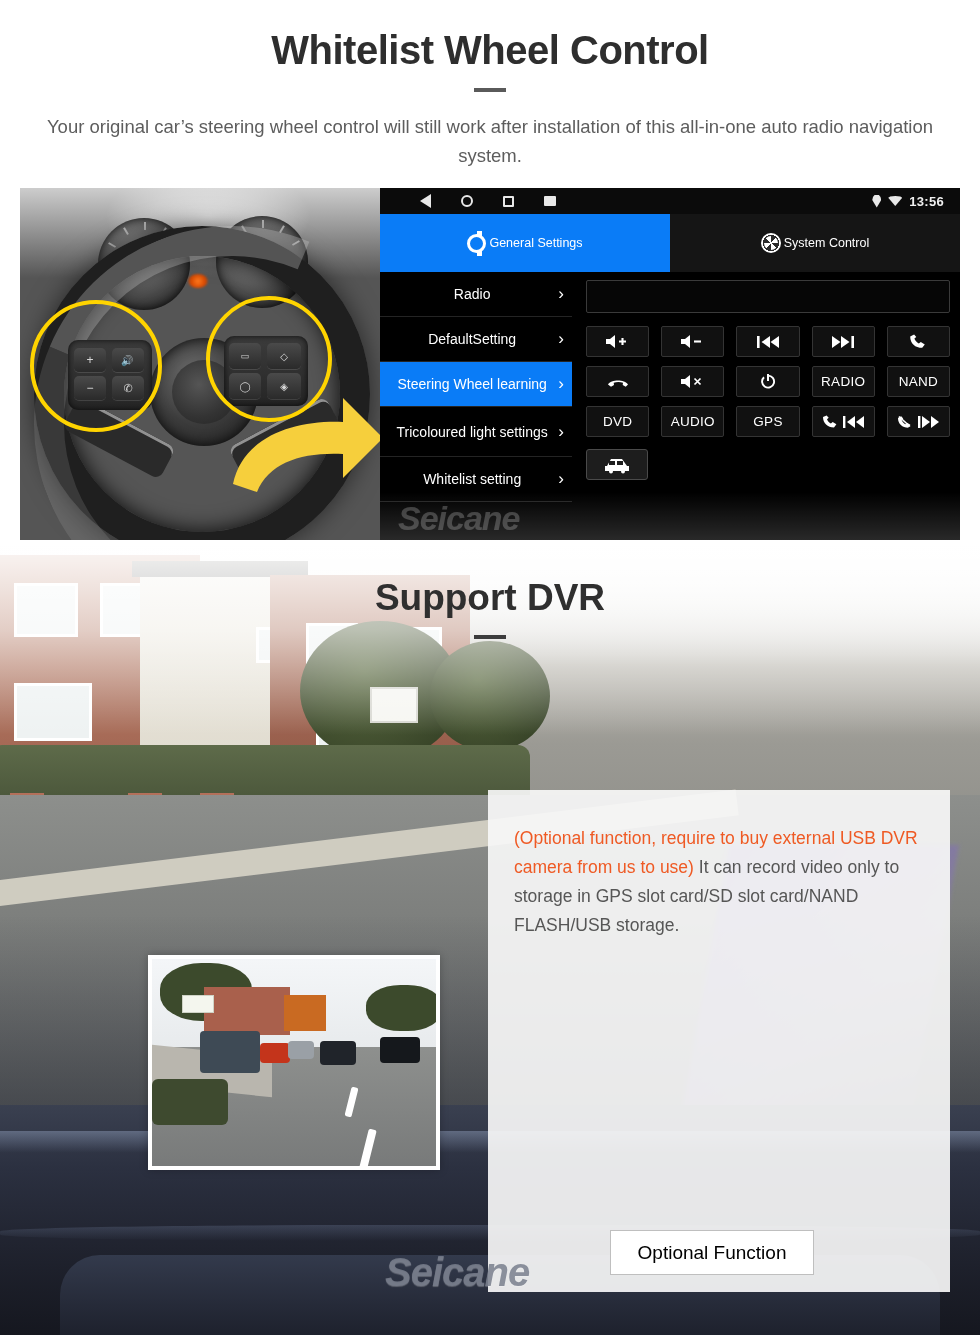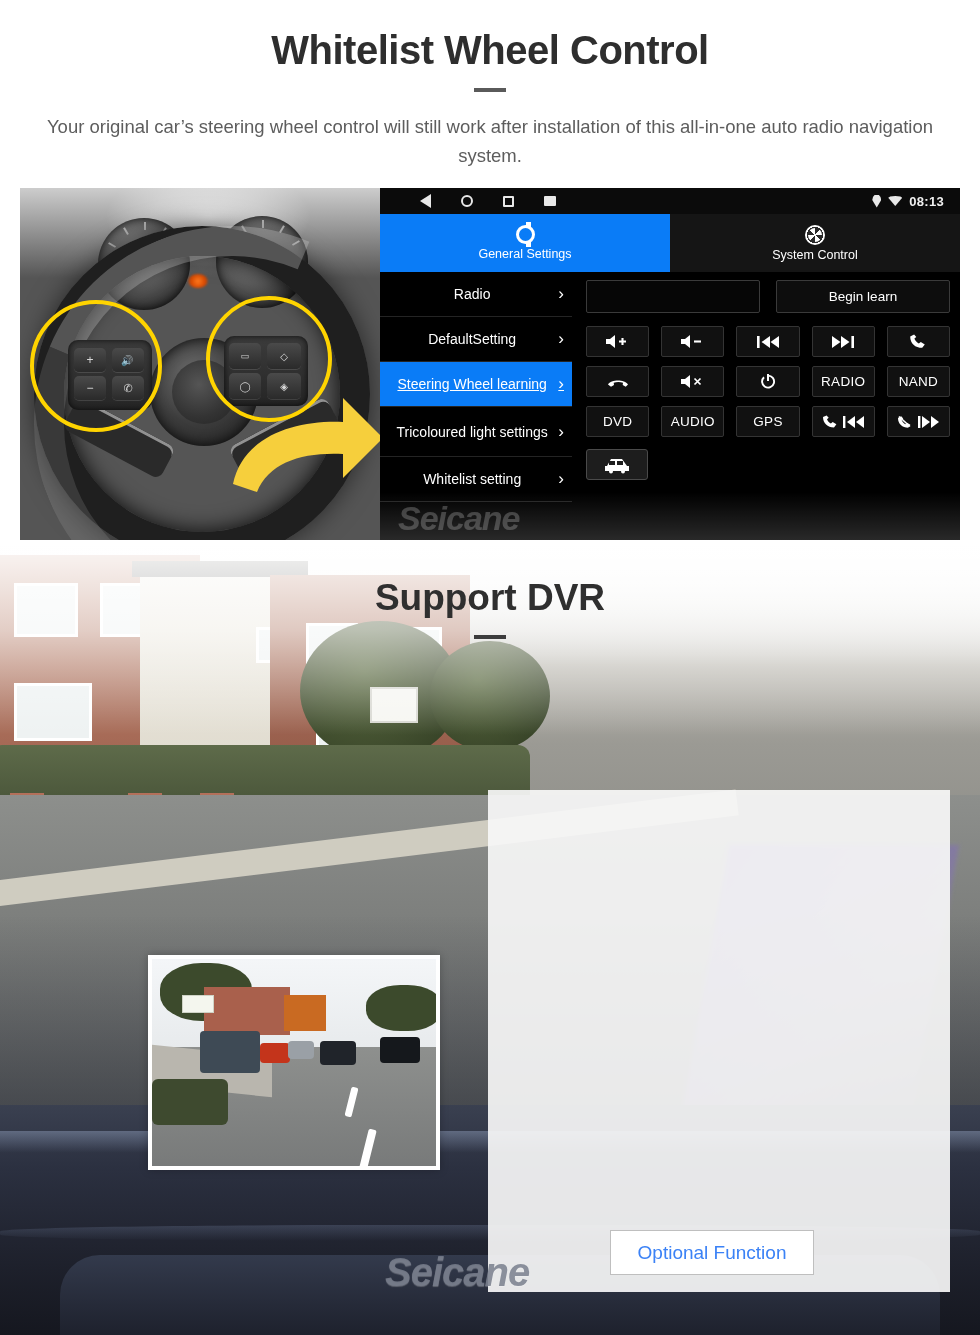--- a/index.html
+++ b/index.html
@@ -103,42 +103,42 @@
   .ico-recent{ width:11px;height:11px;border:2px solid #e8e8e8;border-radius:1px; }
   .ico-shot{ width:12px;height:10px;border:2px solid #e8e8e8;border-radius:1px;background:#e8e8e8; position:relative;}
   .status-right{ margin-left:auto; display:flex; align-items:center; gap:7px; margin-right:16px; }
   .ico-gps{ width:9px;height:13px; background:#e8e8e8;
     clip-path:polygon(50% 100%, 0% 42%, 8% 20%, 26% 4%, 50% 0%, 74% 4%, 92% 20%, 100% 42%); }
   .ico-wifi{ width:14px;height:10px; background:#e8e8e8;
     clip-path:polygon(0% 18%, 50% 100%, 100% 18%, 86% 6%, 50% 0%, 14% 6%); }
   .clock{ color:#f0f0f0; font-size:13px; font-weight:bold; letter-spacing:.3px; }
 
   .tabs{ position:absolute; left:0; top:26px; width:580px; height:58px; display:flex; }
-  .tab{ height:58px; display:flex; flex-direction:column; align-items:center; justify-content:center; gap:3px; }
+  .tab{ height:58px; display:flex; align-items:center; justify-content:center; gap:3px; }
   .tab.general{ width:290px; background:#0a7cf7; }
   .tab.system{ width:290px; background:#151515; }
   .tab-label{ color:#fff; font-size:12.5px; }
   .gear-icon{ width:19px; height:19px; border-radius:50%; border:3px solid #fff; position:relative; }
   .gear-icon::after{ content:""; position:absolute; left:4px; top:4px; width:5px;height:5px;border-radius:50%;background:#0a7cf7; }
   .gear-icon i{ position:absolute; left:7px; top:-6px; width:5px; height:5px; background:#fff; }
   .gear-icon i:nth-child(2){ top:auto; bottom:-6px; }
   .sys-icon{ width:20px;height:20px;border-radius:50%;
     background:radial-gradient(circle at 50% 50%, #fff 0 6px, #2b2b2b 6px 8px, #fff 8px 10px);
     position:relative; }
   .sys-icon::after{ content:""; position:absolute; inset:3px; border-radius:50%;
     background:conic-gradient(#2b2b2b 0 40deg,#fff 40deg 90deg,#2b2b2b 90deg 130deg,#fff 130deg 180deg,
                #2b2b2b 180deg 220deg,#fff 220deg 270deg,#2b2b2b 270deg 310deg,#fff 310deg 360deg); }
 
   
   .menu{ position:absolute; left:0; top:84px; width:192px; bottom:0; background:#000; }
   .menu-item{ height:45px; border-bottom:1px solid #242424; display:flex; align-items:center;
     padding:0 8px 0 10px; color:#fff; font-size:14px; }
   .menu-item .mlabel{ flex:1; text-align:center; line-height:16px; }
   .menu-item .chev{ font-size:17px; color:#fff; font-weight:300; margin-left:4px; }
-  .menu-item.active{ background:#0a7cf7;text-decoration:underline; }
+  .menu-item.active{ background:#0a7cf7; }
   .menu-item.tall{ height:50px; }
 
   
   .panel{ position:absolute; left:192px; top:84px; right:0; bottom:0; background:#000; padding:8px 10px 0 14px; }
   .panel-top{ display:flex; gap:16px; margin-bottom:13px; }
   .field{ flex:1; height:33px; border:1px solid #3a3a3a; background:#060606; border-radius:2px; }
   .begin-btn{ flex:1; height:33px; border:1px solid #3a3a3a; background:#0d0d0d; border-radius:2px;
     color:#fff; font-size:13.5px; display:flex; align-items:center; justify-content:center; }
   .grid{ display:grid; grid-template-columns:repeat(5,1fr); gap:9px 12px; }
   .gbtn{ height:31px; border:1px solid #343434; background:#111; border-radius:2px; color:#fff;
@@ -217,21 +217,21 @@
   .iv-line{ position:absolute; background:#fff; transform:rotate(14deg); border-radius:2px; }
   .iv-hedge{ position:absolute; left:0; top:120px; width:76px; height:46px; background:#3e4a2f; border-radius:6px; }
 
   
   .card{ position:absolute; left:488px; top:790px; width:462px; height:502px;
     background:rgba(247,247,247,.92); }
   .card-txt{ position:absolute; left:26px; top:34px; width:412px;
     font-size:17.5px; line-height:29px; color:#565656; }
   .card-txt .hi{ color:#ef5a24; }
   .opt-btn{ position:absolute; left:122px; top:440px; width:204px; height:45px;
-    border:1px solid #bfbfbf; background:#fff; color:#3b82f6; font-size:19px;
+    border:1px solid #bfbfbf; background:#fff; color:#000000; font-size:19px;
     display:flex; align-items:center; justify-content:center; }
 
   .seicane-wm2{ position:absolute; left:385px; top:1250px; font-size:40px; font-weight:bold; font-style:italic;
     color:rgba(120,126,140,.85); letter-spacing:-1px; pointer-events:none;
     text-shadow:0 1px 1px rgba(255,255,255,.25); }
 </style>
 </head>
 <body>
 
 <div class="sec1">
@@ -293,21 +293,21 @@
       <div class="statusbar">
         <div class="nav-icons">
           <span class="nav-ico ico-back"></span>
           <span class="nav-ico ico-home"></span>
           <span class="nav-ico ico-recent"></span>
           <span class="nav-ico ico-shot"></span>
         </div>
         <div class="status-right">
           <span class="ico-gps"></span>
           <span class="ico-wifi"></span>
-          <span class="clock">08:13</span>
+          <span class="clock">13:56</span>
         </div>
       </div>
 
       <div class="tabs">
         <div class="tab general">
           <span class="gear-icon">
               <i></i>
               <i></i>
             </span>
           <span class="tab-label">General Settings</span>
@@ -337,21 +337,20 @@
         </div>
         <div class="menu-item">
           <span class="mlabel">Whitelist setting</span>
           <span class="chev">›</span>
         </div>
       </div>
 
       <div class="panel">
         <div class="panel-top">
           <div class="field"></div>
-          <div class="begin-btn">Begin learn</div>
         </div>
 
         <div class="grid">
 
           <div class="gbtn">
             <svg width="26" height="15" viewBox="0 0 26 15">
                 <path d="M1 5h4L10 1v13L5 10H1z" fill="#fff"></path>
                 <path d="M14 7.5h7M17.5 4v7" stroke="#fff" stroke-width="2.1"></path>
               </svg>
           </div>
@@ -502,17 +501,21 @@
   <div class="iv-car" style="left:48px;top:72px;width:60px;height:42px;background:#3e4a55;"></div>
   <div class="iv-car" style="left:108px;top:84px;width:30px;height:20px;background:#c4341b;"></div>
   <div class="iv-car" style="left:136px;top:82px;width:26px;height:18px;background:#9aa0a6;"></div>
   <div class="iv-car" style="left:168px;top:82px;width:36px;height:24px;background:#20242a;"></div>
   <div class="iv-car" style="left:228px;top:78px;width:40px;height:26px;background:#15181c;"></div>
   <div class="iv-line" style="left:196px;top:128px;width:7px;height:30px;"></div>
   <div class="iv-line" style="left:212px;top:170px;width:8px;height:40px;"></div>
 </div>
 
 <div class="card">
+  <div class="card-txt">
+    <span class="hi">(Optional function, require to buy external USB DVR camera from us to use)</span>
+    <span>It can record video only to storage in GPS slot card/SD slot card/NAND FLASH/USB storage.</span>
+  </div>
 
   <div class="opt-btn">Optional Function</div>
 </div>
 
 <div class="seicane-wm2">Seicane</div>
 
 </body></html>

